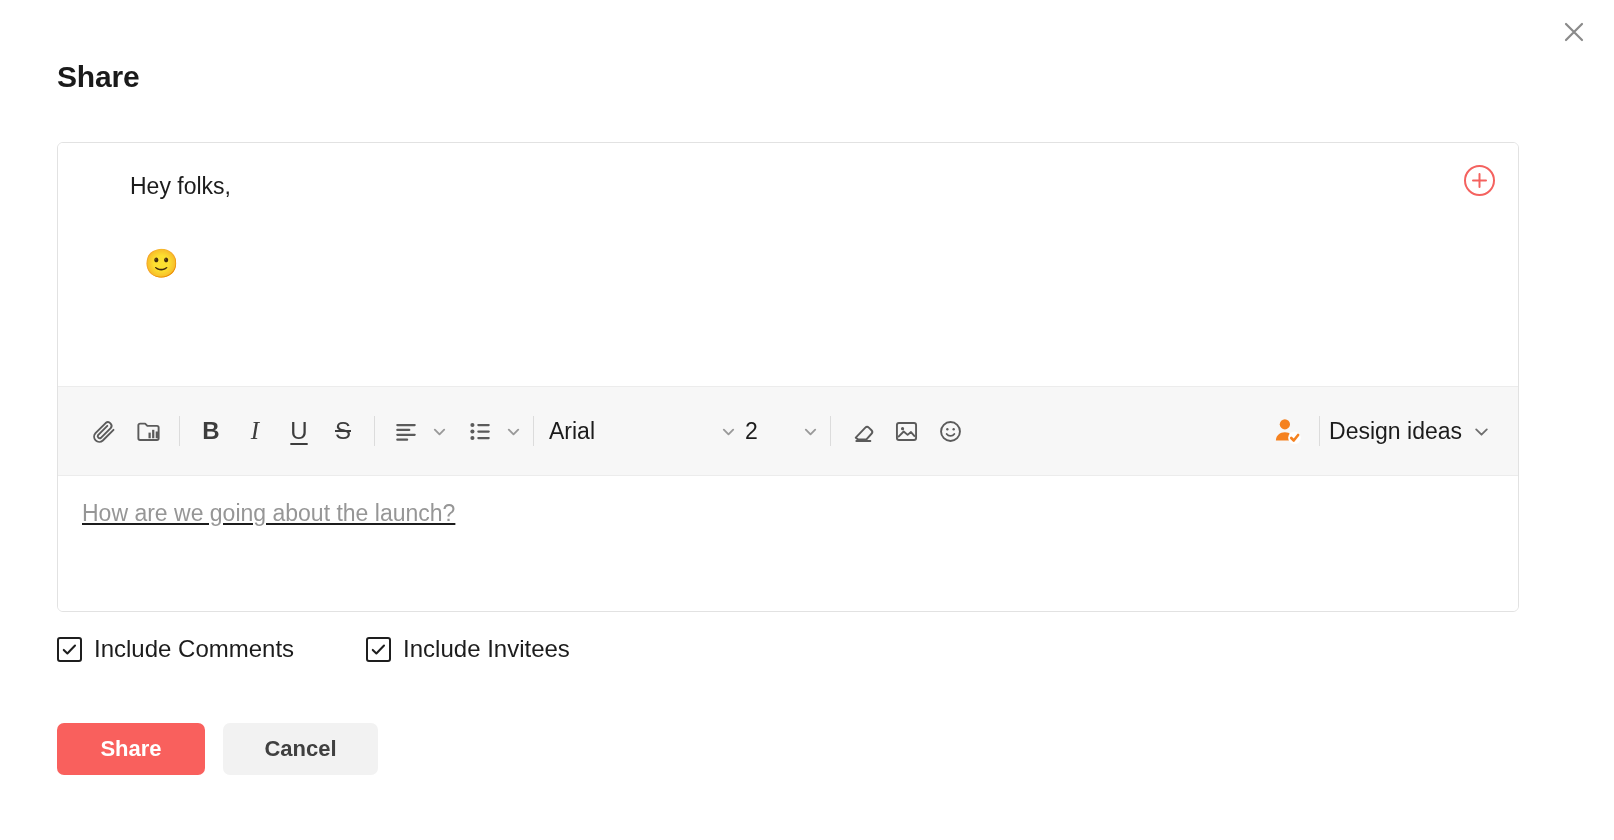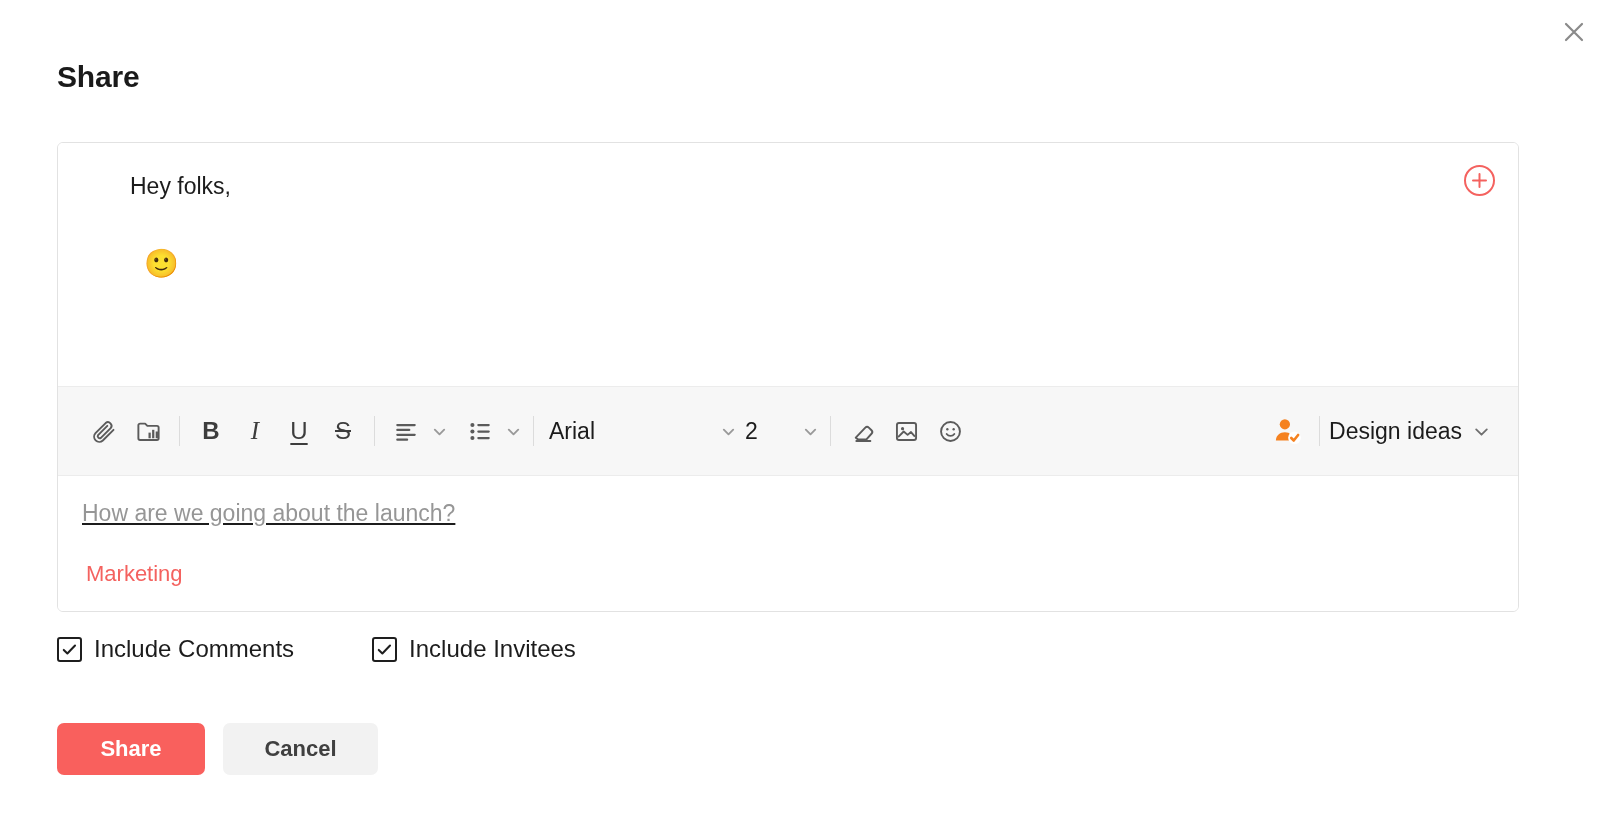--- a/index.html
+++ b/index.html
@@ -247,21 +247,21 @@
     display: inline-block;
   }
 
   
   .check-row {
     position: absolute;
     top: 635px;
     left: 57px;
     display: flex;
     align-items: center;
-    gap: 18px;
+    gap: 12px;
   }
   .check-item {
     display: flex;
     align-items: center;
     gap: 12px;
     cursor: pointer;
   }
   .check-item + .check-item { margin-left: 60px; }
   .cbox {
     width: 25px;
@@ -472,23 +472,20 @@
         <span class="caret">
           <svg width="17" height="17" viewBox="0 0 16 16">
             <path d="M3 6 L8 11 L13 6" stroke="#6f6f6f" stroke-width="1.7" fill="none" stroke-linecap="round" stroke-linejoin="round"></path>
           </svg>
         </span>
       </div>
     </div>
 
     <div class="editor-foot">
       <input class="subject-input" type="text" placeholder="How are we going about the launch?" style="">
-      <div class="tag-row">
-        <span class="tag-chip">Marketing</span>
-      </div>
     </div>
   </div>
 
   <div class="check-row">
     <label class="check-item">
       <span class="cbox">
         <svg width="17" height="17" viewBox="0 0 16 16">
           <path d="M2.6 8.4 L6 11.8 L13.2 4.2" stroke="#1e1e1e" stroke-width="1.9" fill="none" stroke-linecap="round" stroke-linejoin="round"></path>
         </svg>
       </span>

